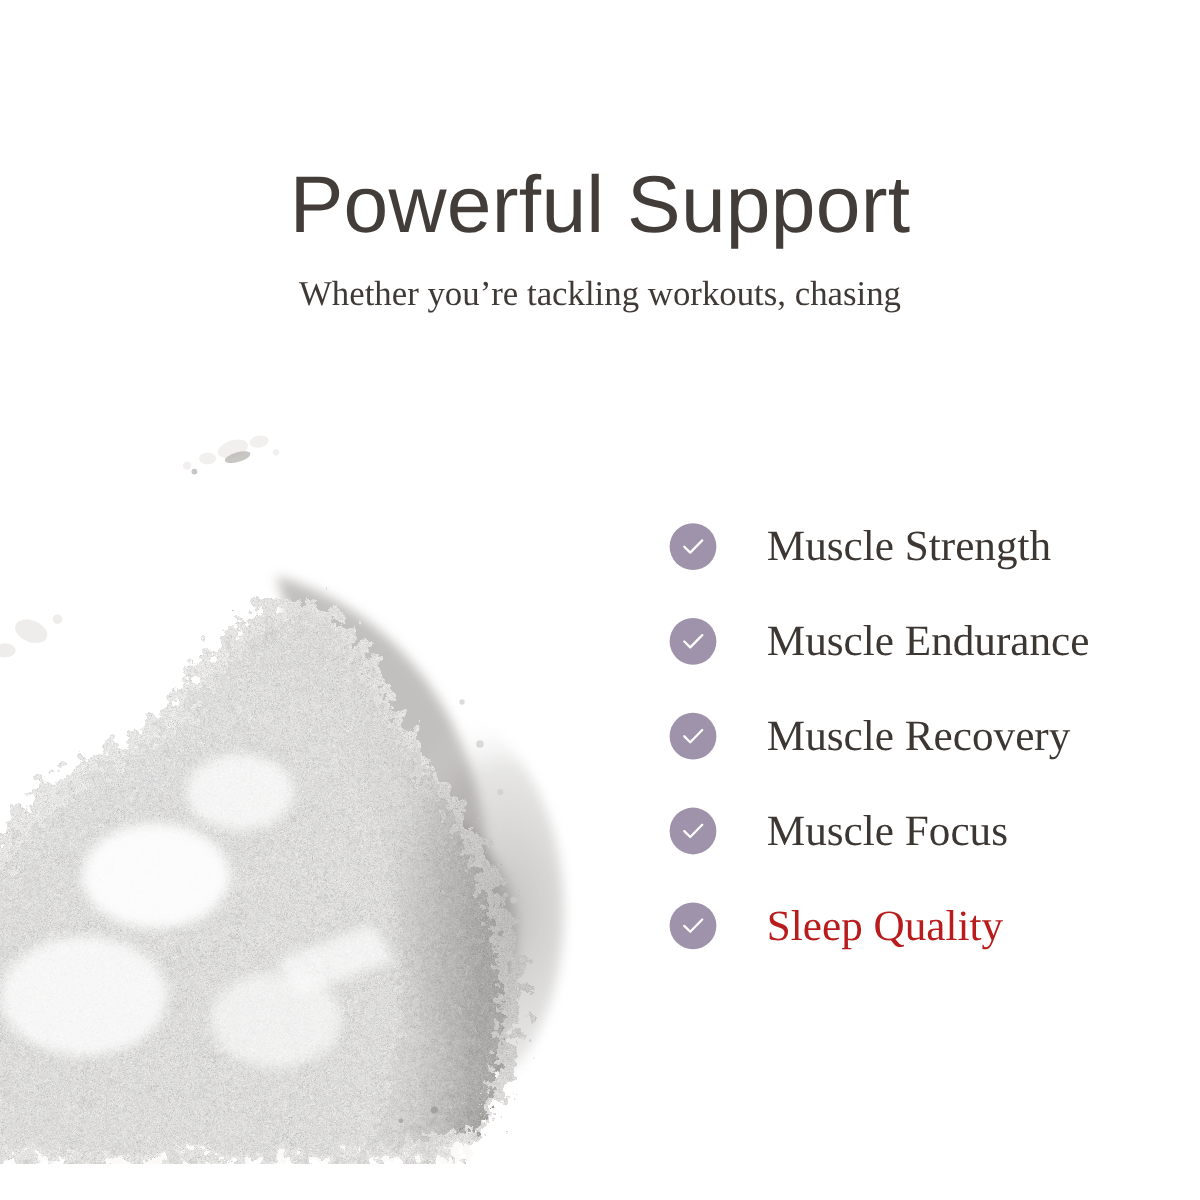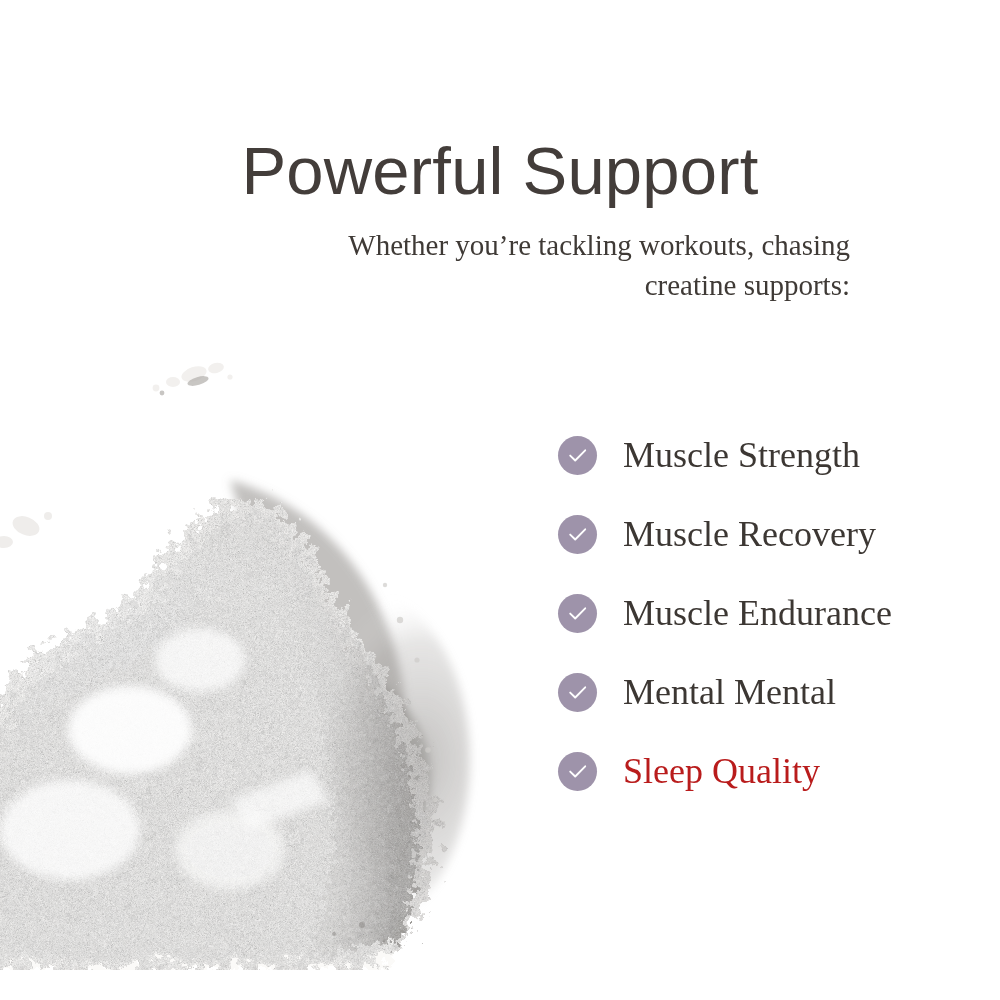--- a/index.html
+++ b/index.html
@@ -30,41 +30,42 @@
     letter-spacing: 0.2px;
     color: #433d3a;
     white-space: nowrap;
   }
 
   #subhead {
     position: absolute;
     left: 150px;
     top: 196px;
     width: 700px;
-    text-align: right;
+    text-align: center;
     font-family: "Liberation Serif", serif;
     font-weight: 400;
     font-size: 29px;
     line-height: 40px;
     color: #3f3a36;
   }
   #subhead .sub-line { display: block; }
 
   
   #benefits {
     position: absolute;
     left: 558px;
     top: 433px;
     width: 430px;
   }
   .benefit-row {
     position: relative;
     height: 79px;
     display: flex;
     align-items: flex-start;
+    gap: 16px;
   }
   .check-badge {
     position: relative;
     flex: 0 0 auto;
     width: 39px;
     height: 39px;
     border-radius: 50%;
     background: #9e93aa;
     margin-top: 3px;
   }
@@ -216,59 +217,58 @@
         <circle cx="455" cy="612" r="2.4"></circle>
         <circle cx="404" cy="604" r="2"></circle>
       </g>
     </svg>
   </div>
 
   <h1 id="headline" style="color: rgb(67, 61, 58);">Powerful Support</h1>
 
   <p id="subhead" style="color: rgb(63, 58, 54);">
     <span class="sub-line">Whether you’re tackling workouts, chasing</span>
-    <span class="sub-line">creatine supports:</span>
   </p>
 
   <ul id="benefits" style="list-style:none;margin:0;padding:0;">
 
     <li class="benefit-row">
       <span class="check-badge" style="background: rgb(158, 147, 170);">
         <svg viewBox="0 0 39 39" xmlns="http://www.w3.org/2000/svg">
           <path d="M12.2 19.6 L17.2 24.5 L27.2 14.3" fill="none" stroke="#ffffff" stroke-width="1.9" stroke-linecap="round" stroke-linejoin="round"></path>
         </svg>
       </span>
       <span class="benefit-label" style="color: rgb(60, 55, 51);">Muscle Strength</span>
     </li>
 
     <li class="benefit-row">
       <span class="check-badge" style="background: rgb(158, 147, 170);">
         <svg viewBox="0 0 39 39" xmlns="http://www.w3.org/2000/svg">
           <path d="M12.2 19.6 L17.2 24.5 L27.2 14.3" fill="none" stroke="#ffffff" stroke-width="1.9" stroke-linecap="round" stroke-linejoin="round"></path>
         </svg>
       </span>
+      <span class="benefit-label" style="color: rgb(60, 55, 51);">Muscle Endurance</span>
+    </li>
+
+    <li class="benefit-row">
+      <span class="check-badge" style="background: rgb(158, 147, 170);">
+        <svg viewBox="0 0 39 39" xmlns="http://www.w3.org/2000/svg">
+          <path d="M12.2 19.6 L17.2 24.5 L27.2 14.3" fill="none" stroke="#ffffff" stroke-width="1.9" stroke-linecap="round" stroke-linejoin="round"></path>
+        </svg>
+      </span>
       <span class="benefit-label" style="color: rgb(60, 55, 51);">Muscle Recovery</span>
     </li>
 
     <li class="benefit-row">
       <span class="check-badge" style="background: rgb(158, 147, 170);">
         <svg viewBox="0 0 39 39" xmlns="http://www.w3.org/2000/svg">
           <path d="M12.2 19.6 L17.2 24.5 L27.2 14.3" fill="none" stroke="#ffffff" stroke-width="1.9" stroke-linecap="round" stroke-linejoin="round"></path>
         </svg>
       </span>
-      <span class="benefit-label" style="color: rgb(60, 55, 51);">Muscle Endurance</span>
-    </li>
-
-    <li class="benefit-row">
-      <span class="check-badge" style="background: rgb(158, 147, 170);">
-        <svg viewBox="0 0 39 39" xmlns="http://www.w3.org/2000/svg">
-          <path d="M12.2 19.6 L17.2 24.5 L27.2 14.3" fill="none" stroke="#ffffff" stroke-width="1.9" stroke-linecap="round" stroke-linejoin="round"></path>
-        </svg>
-      </span>
-      <span class="benefit-label" style="color: rgb(60, 55, 51);">Mental Mental</span>
+      <span class="benefit-label" style="color: rgb(60, 55, 51);">Muscle Focus</span>
     </li>
 
     <li class="benefit-row">
       <span class="check-badge" style="background: rgb(158, 147, 170);">
         <svg viewBox="0 0 39 39" xmlns="http://www.w3.org/2000/svg">
           <path d="M12.2 19.6 L17.2 24.5 L27.2 14.3" fill="none" stroke="#ffffff" stroke-width="1.9" stroke-linecap="round" stroke-linejoin="round"></path>
         </svg>
       </span>
       <span class="benefit-label" style="color: #b91c1c;">Sleep Quality</span>
     </li>

